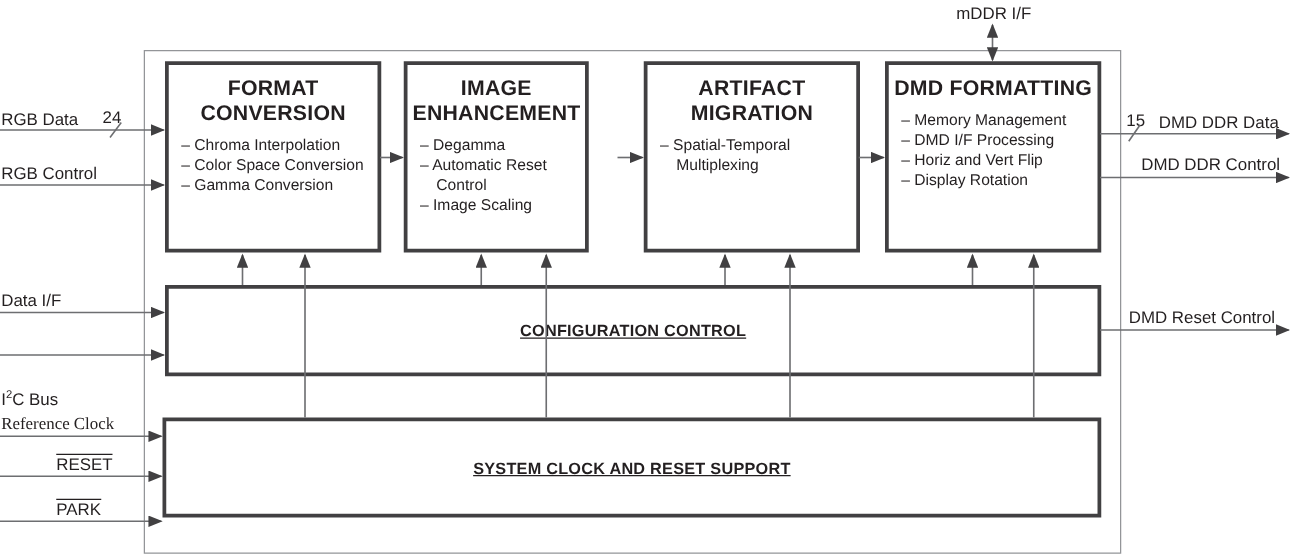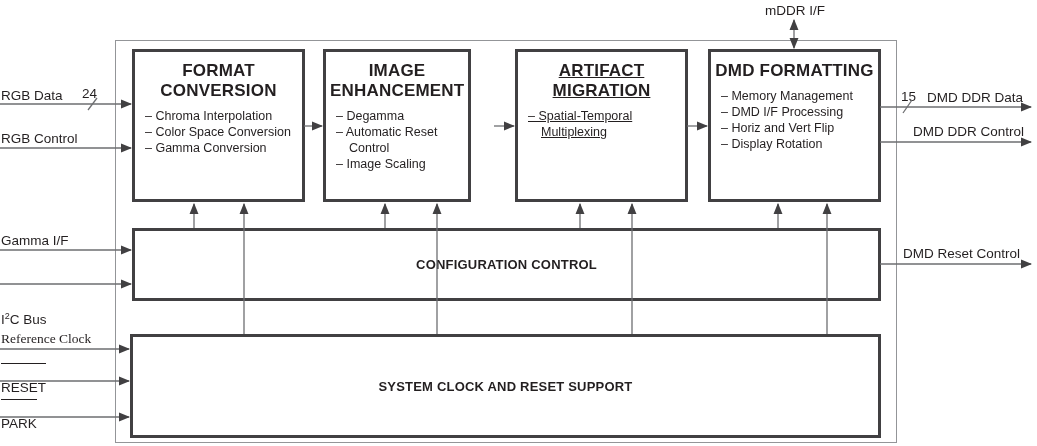--- a/index.html
+++ b/index.html
@@ -13,24 +13,24 @@
   }
   .block{
     position:absolute;border:3px solid #414042;box-sizing:border-box;background:#fff;
   }
   .bt{font-weight:bold;font-size:17px;text-align:center;margin:9px 4px 7px 4px;letter-spacing:.2px;}
   .bt-bar{font-weight:bold;font-size:13px;text-align:center;letter-spacing:.2px;}
   .bi{
     font-size:12.5px;line-height:16px;margin:0 6px 0 10px;
     padding-left:13px;text-indent:-13px;white-space:normal;
   }
-  .bar{display:flex;align-items:center;justify-content:center;}
+  .bar{display:flex;align-items:center;justify-content:center;text-decoration:underline;}
   .lbl{position:absolute;font-size:13.5px;line-height:15px;white-space:nowrap;}
   .lbl sup{font-size:9px;line-height:0;}
-  .ovl{border-top:1.3px solid #231f20;display:inline-block;padding-top:16px;}
+  .ovl{border-top:1.3px solid #231f20;display:inline-block;padding-top:0px;margin-left:44px;}
   .ctr{transform:translateX(-50%);}
   svg.wires{position:absolute;left:0;top:0;pointer-events:none;}
 </style>
 </head>
 <body>
 
 <div id="stage">
 
   <div class="outer"></div>
 
@@ -41,45 +41,45 @@
     <div class="bi">– Gamma Conversion</div>
   </div>
 
   <div class="block" style="left:323px;top:49px;width:148px;height:153px;">
     <div class="bt">IMAGE ENHANCEMENT</div>
     <div class="bi">– Degamma</div>
     <div class="bi">– Automatic Reset Control</div>
     <div class="bi">– Image Scaling</div>
   </div>
 
-  <div class="block" style="left:515px;top:49px;width:173px;height:153px;text-decoration:underline;">
+  <div class="block" style="left:515px;top:49px;width:173px;height:153px;">
     <div class="bt">ARTIFACT MIGRATION</div>
     <div class="bi" style="width:120px">– Spatial-Temporal Multiplexing</div>
   </div>
 
   <div class="block" style="left:708px;top:49px;width:173px;height:153px;">
     <div class="bt">DMD FORMATTING</div>
     <div class="bi">– Memory Management</div>
     <div class="bi">– DMD I/F Processing</div>
     <div class="bi">– Horiz and Vert Flip</div>
     <div class="bi">– Display Rotation</div>
   </div>
 
   <div class="block bar" style="left:132px;top:228px;width:749px;height:73px;">
     <div class="bt-bar">CONFIGURATION CONTROL</div>
   </div>
 
-  <div class="block bar" style="left:130px;top:334px;width:751px;height:104px;">
+  <div class="block bar" style="left:130px;top:334px;width:751px;height:80px;">
     <div class="bt-bar">SYSTEM CLOCK AND RESET SUPPORT</div>
   </div>
 
   <div class="lbl" style="left:1px;top:88px;">RGB Data</div>
   <div class="lbl" style="left:82px;top:86px;">24</div>
   <div class="lbl" style="left:1px;top:131px;">RGB Control</div>
-  <div class="lbl" style="left:1px;top:233px;">Gamma I/F</div>
+  <div class="lbl" style="left:1px;top:233px;">Data I/F</div>
   <div class="lbl" style="left:1px;top:264px;margin-top:48px;"><span>I</span><sup>2</sup><span>C Bus</span></div>
   <div class="lbl" style="left:1px;top:331px;font-family:Liberation Serif, serif;">Reference Clock</div>
   <div class="lbl" style="left:1px;top:363px;"><span class="ovl">RESET</span></div>
   <div class="lbl" style="left:1px;top:399px;"><span class="ovl">PARK</span></div>
 
   <div class="lbl ctr" style="left:795px;top:3px;">mDDR I/F</div>
   <div class="lbl" style="left:901px;top:89px;">15</div>
   <div class="lbl" style="left:927px;top:90px;">DMD DDR Data</div>
   <div class="lbl" style="left:913px;top:124px;">DMD DDR Control</div>
   <div class="lbl" style="left:903px;top:246px;">DMD Reset Control</div>

